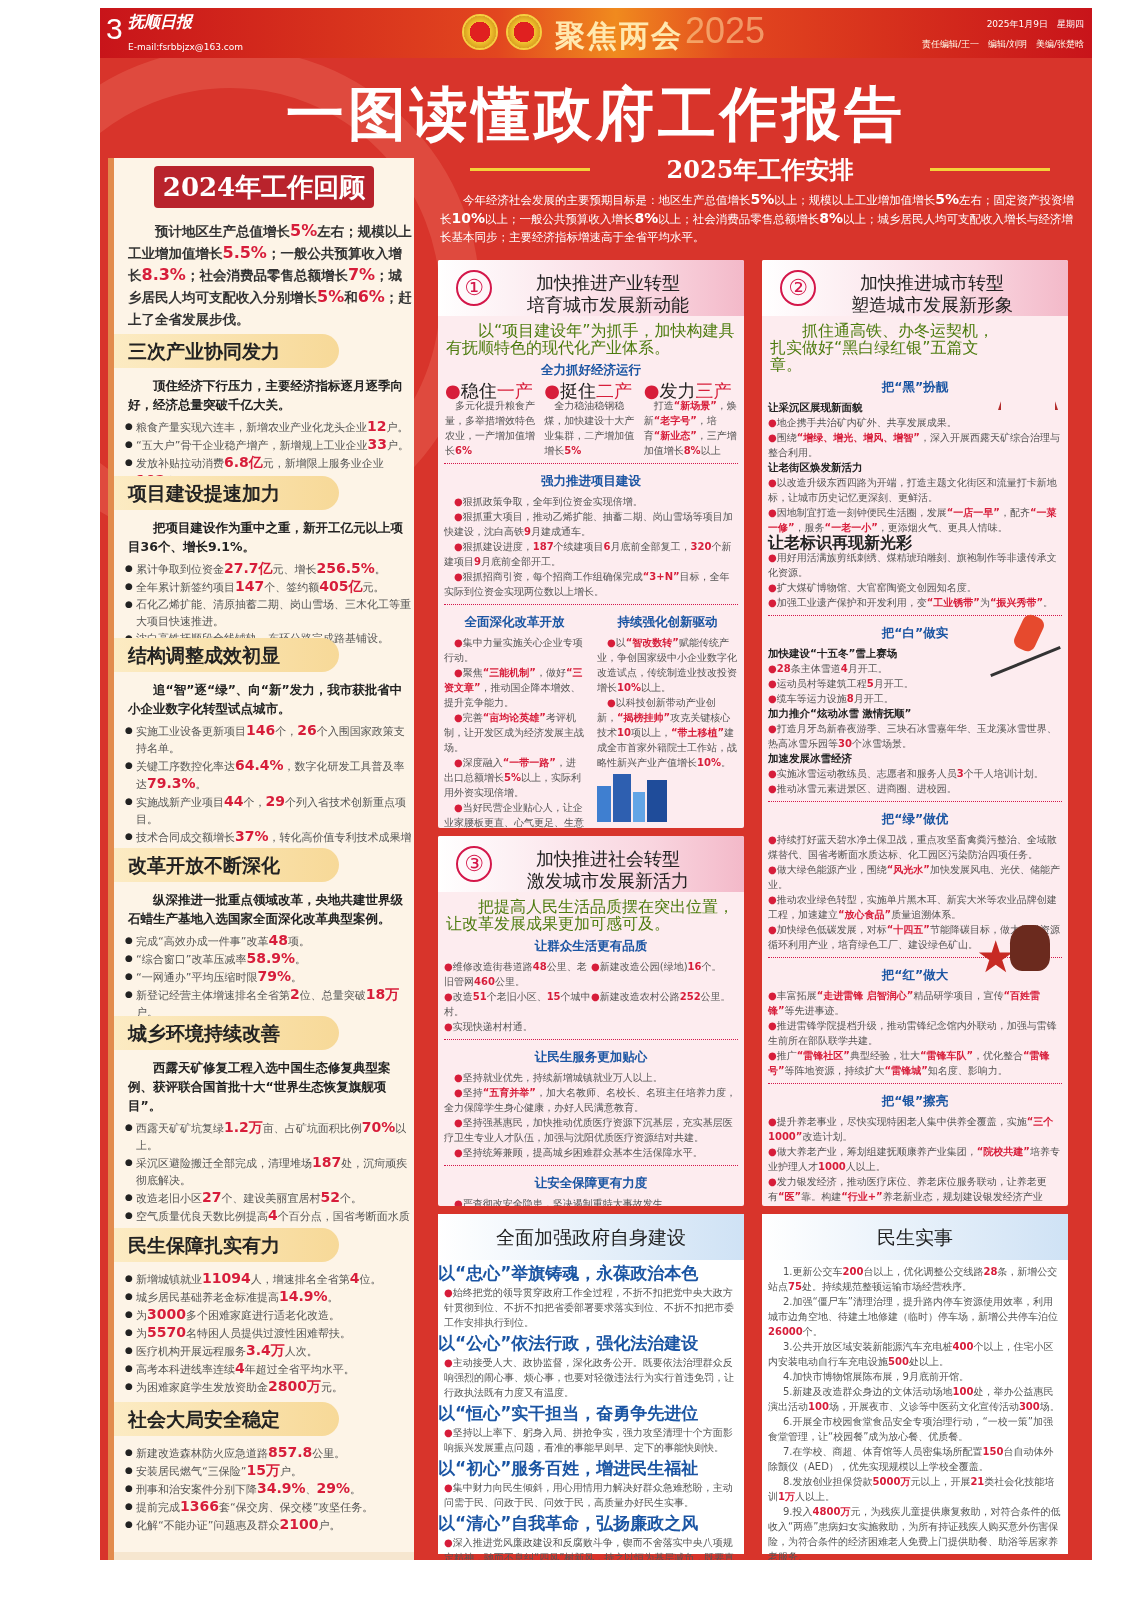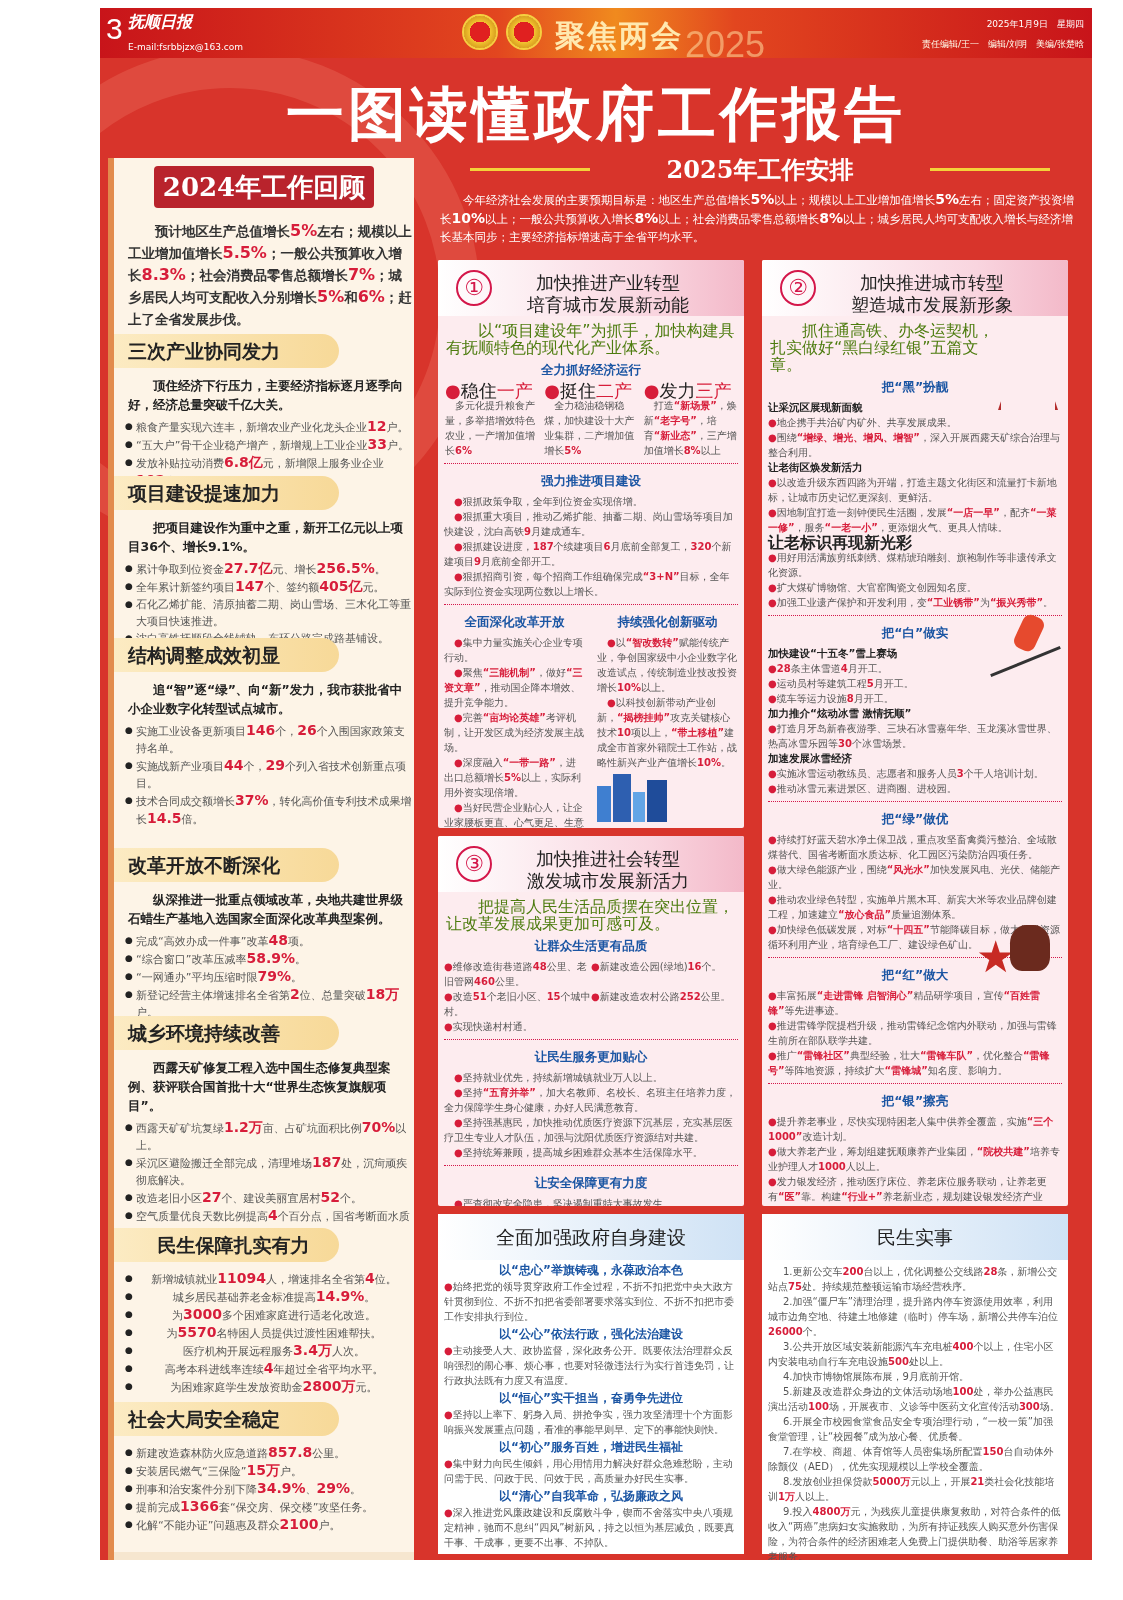--- a/index.html
+++ b/index.html
@@ -7,21 +7,21 @@
 body{font-family:"DejaVu Sans","Liberation Sans",sans-serif;color:#333;position:relative}
 .page{position:absolute;left:100px;top:8px;width:992px;height:1552px;background:#d8342b;overflow:hidden}
 .page:before{content:"";position:absolute;left:-120px;top:40px;width:420px;height:420px;border-radius:50%;border:40px solid rgba(255,180,150,.18)}
 .masthead{position:absolute;left:0;top:0;width:992px;height:50px;background:linear-gradient(90deg,#c8141a 0%,#e2461f 40%,#f08a1e 52%,#e2461f 64%,#c8141a 100%)}
 .pgnum{position:absolute;left:6px;top:4px;font-size:30px;color:#fff;font-family:"Liberation Sans",sans-serif}
 .paper{position:absolute;left:28px;top:4px;font-size:16px;color:#fff;font-weight:bold;font-family:"DejaVu Serif",serif;font-style:italic}
 .email{position:absolute;left:28px;top:34px;font-size:9px;color:#fff}
 .emblems{position:absolute;left:362px;top:6px;display:flex;gap:8px}
 .emb{width:36px;height:36px;border-radius:50%;background:radial-gradient(circle,#e02020 45%,#f2c230 46%,#d9a21f 70%,#b02020 71%);border:2px solid #f5d040}
 .mast-title{position:absolute;left:455px;top:8px;font-size:30px;font-weight:bold;color:#ffe9b0;font-family:"DejaVu Serif",serif;letter-spacing:2px}
-.mast-year{position:absolute;left:585px;top:16px;font-size:36px;color:rgba(255,220,160,.55);font-family:"Liberation Sans",sans-serif}
+.mast-year{position:absolute;left:585px;top:2px;font-size:36px;color:rgba(255,220,160,.55);font-family:"Liberation Sans",sans-serif}
 .mast-date{position:absolute;right:8px;top:10px;font-size:9px;color:#fff}
 .mast-editors{position:absolute;right:8px;top:30px;font-size:9px;color:#ffe}
 .main-title{position:absolute;left:0;width:992px;top:68px;text-align:center;font-size:58px;font-weight:bold;color:#fff;letter-spacing:4px;font-family:"DejaVu Sans",sans-serif}
 
 .left{position:absolute;left:8px;top:150px;width:306px;height:1402px;background:#f6e6cf;border-left:6px solid #e28b4d}
 .left-inner{position:absolute;left:0;top:0;right:0;bottom:8px;background:#fdf4e7}
 .review-banner{position:absolute;left:40px;top:8px;width:220px;height:42px;background:#b9232c;border-radius:4px;text-align:center;color:#fff;font-size:26px;font-weight:bold;font-family:"DejaVu Serif",serif;line-height:42px}
 .review-intro{position:absolute;left:14px;top:62px;width:284px;font-size:13.5px;line-height:22px;font-weight:bold;color:#333;text-indent:2em}
 .red{color:#d71d3a;font-weight:bold}
 .big{font-size:16px}
@@ -48,21 +48,21 @@
 .txt .r{color:#d71d3a;font-weight:bold}
 .dots{border-top:1px dotted #d4174a;margin:5px 6px}
 .cols3{display:flex;padding:0 4px}
 .cols3>div{flex:1;padding:0 3px}
 .c3h{font-size:18px;color:#222}
 .c3h span{color:#d71d3a}
 .cols2{display:flex}
 .cols2>div{flex:1;padding:0 6px}
 .card-blue{position:absolute;background:#ffffff}
 .card-blue .bhead{height:46px;background:linear-gradient(90deg,#fff,#cfe2f5);text-align:center;font-size:19px;line-height:46px;color:#222}
-.h-blue2{color:#1b55a3;font-weight:bold;font-size:12px;text-align:center;padding:2px 0 0}
+.h-blue2{color:#1b55a3;font-weight:bold;font-size:17px;text-align:left;padding:2px 0 0}
 .bld{display:inline-block;vertical-align:bottom;margin-right:2px}
 .pic{position:absolute}
 </style>
 </head>
 <body>
 
 <div class="page">
 
   <div class="masthead">
     <div class="pgnum">3</div>
@@ -102,20 +102,21 @@
               <li>全年累计新签约项目<span class="num">147</span>个、签约额<span class="num">405亿</span>元。</li>
               <li>石化乙烯扩能、清原抽蓄二期、岗山雪场、三木化工等重大项目快速推进。</li>
               <li>沈白高铁抚顺段全线铺轨，东环公路完成路基铺设。</li>
             </ul>
           </div>
           <div class="sec" style="top: 480px;">
             <div class="sec-head">结构调整成效初显</div>
             <div class="sec-lead">追“智”逐“绿”、向“新”发力，我市获批省中小企业数字化转型试点城市。</div>
             <ul class="bul">
               <li>实施工业设备更新项目<span class="num">146</span>个，<span class="num">26</span>个入围国家政策支持名单。</li>
+              <li>关键工序数控化率达<span class="num">64.4%</span>，数字化研发工具普及率达<span class="num">79.3%</span>。</li>
               <li>实施战新产业项目<span class="num">44</span>个，<span class="num">29</span>个列入省技术创新重点项目。</li>
               <li>技术合同成交额增长<span class="num">37%</span>，转化高价值专利技术成果增长<span class="num">14.5</span>倍。</li>
             </ul>
           </div>
           <div class="sec" style="top: 690px;">
             <div class="sec-head">改革开放不断深化</div>
             <div class="sec-lead">纵深推进一批重点领域改革，央地共建世界级石蜡生产基地入选国家全面深化改革典型案例。</div>
             <ul class="bul">
               <li>完成“高效办成一件事”改革<span class="num">48</span>项。</li>
               <li>“综合窗口”改革压减率<span class="num">58.9%</span>。</li>
@@ -126,21 +127,21 @@
           <div class="sec" style="top: 858px;">
             <div class="sec-head">城乡环境持续改善</div>
             <div class="sec-lead">西露天矿修复工程入选中国生态修复典型案例、获评联合国首批十大“世界生态恢复旗舰项目”。</div>
             <ul class="bul">
               <li>西露天矿矿坑复绿<span class="num">1.2万</span>亩、占矿坑面积比例<span class="num">70%</span>以上。</li>
               <li>采沉区避险搬迁全部完成，清理堆场<span class="num">187</span>处，沉疴顽疾彻底解决。</li>
               <li>改造老旧小区<span class="num">27</span>个、建设美丽宜居村<span class="num">52</span>个。</li>
               <li>空气质量优良天数比例提高<span class="num">4</span>个百分点，国省考断面水质达标率<span class="num">100%</span>。</li>
             </ul>
           </div>
-          <div class="sec" style="top: 1070px; text-align: center;">
+          <div class="sec" style="top: 1070px;">
             <div class="sec-head">民生保障扎实有力</div>
             <div style="height:8px"></div>
             <ul class="bul">
               <li>新增城镇就业<span class="num">11094</span>人，增速排名全省第<span class="num">4</span>位。</li>
               <li>城乡居民基础养老金标准提高<span class="num">14.9%</span>。</li>
               <li>为<span class="num">3000</span>多个困难家庭进行适老化改造。</li>
               <li>为<span class="num">5570</span>名特困人员提供过渡性困难帮扶。</li>
               <li>医疗机构开展远程服务<span class="num">3.4万</span>人次。</li>
               <li>高考本科进线率连续<span class="num">4</span>年超过全省平均水平。</li>
               <li>为困难家庭学生发放资助金<span class="num">2800万</span>元。</li>

